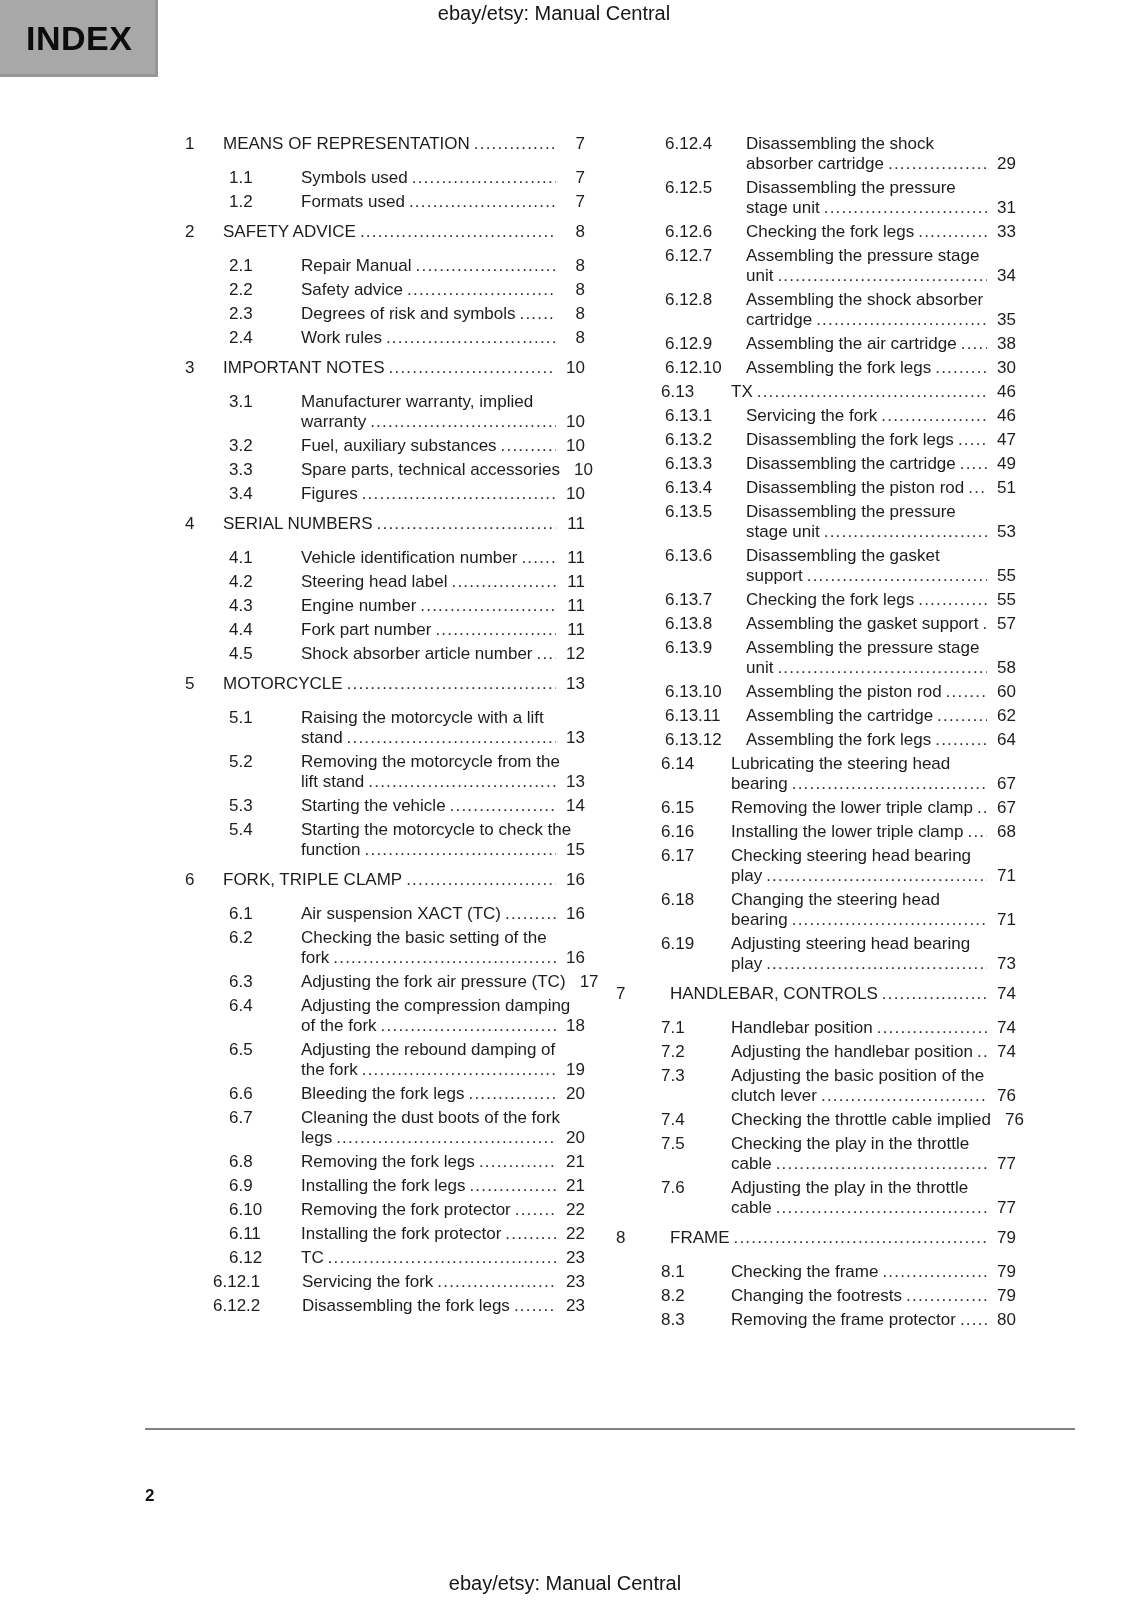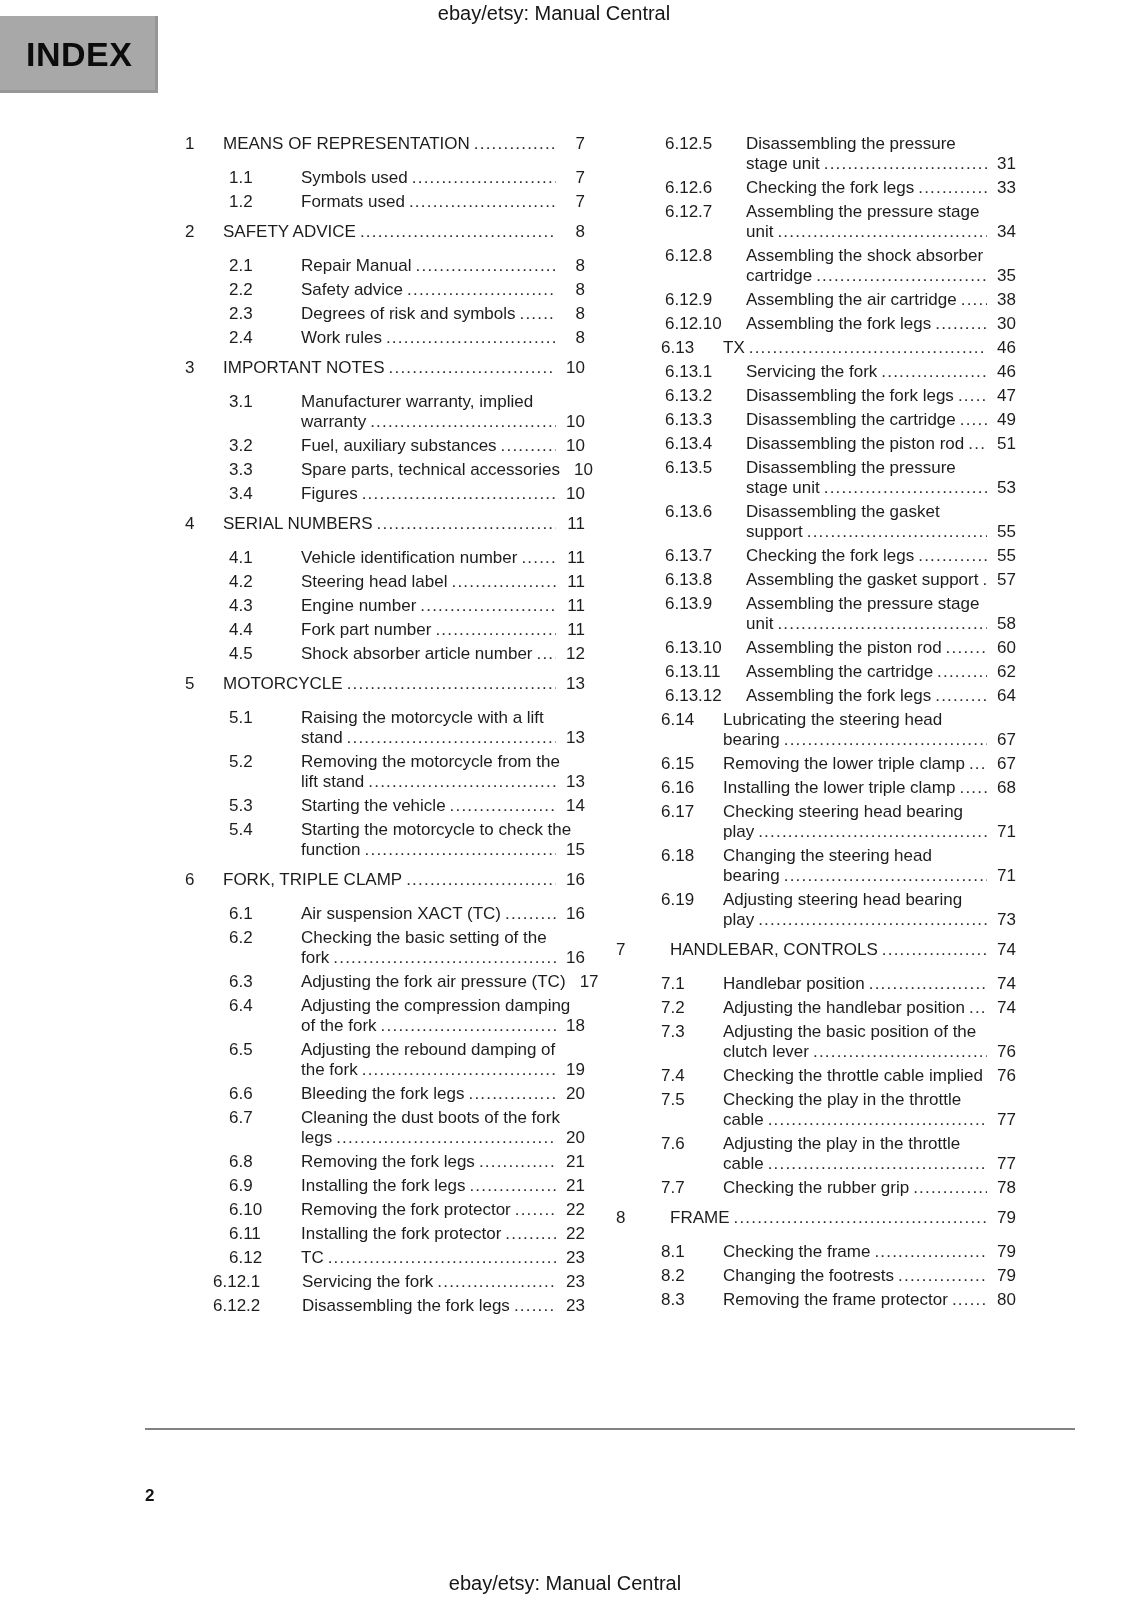--- a/index.html
+++ b/index.html
@@ -17,21 +17,21 @@
   }
 
   
   .header-title {
     position:absolute; top:1px; left:0; right:22px;
     text-align:center;
     font-size:20px; line-height:24px;
     color:#161616;
   }
   .index-box {
-    position:absolute; top:16px; left:0;
+    position:absolute; top:0; left:0;
     width:158px; height:77px;
     background:#a8a8a8;
     box-shadow: inset -3px -3px 0 #979797;
     display:flex; align-items:center;
   }
   .index-box .index-label {
     font-size:34px; font-weight:bold; color:#0c0c0c;
     padding-left:26px; letter-spacing:0.5px;
   }
 
@@ -58,21 +58,21 @@
 
   .lvl0 { margin-top:10px; margin-bottom:14px; }
   .col > .entry:first-child { margin-top:0; }
 
   
   .col1 .lvl0 .num { width:38px; }
   .col1 .lvl1 { padding-left:24px; } .col1 .lvl1 .num { width:72px;margin-left:20px; }
   .col1 .lvl2 { padding-left:28px;align-items:center; } .col1 .lvl2 .num { width:89px; }
   
   .col2 .lvl0 .num { width:54px; }
-  .col2 .lvl1 { padding-left:45px; } .col2 .lvl1 .num { width:62px; }
+  .col2 .lvl1 { padding-left:45px;gap:8px; } .col2 .lvl1 .num { width:62px; }
   .col2 .lvl2 { padding-left:49px; } .col2 .lvl2 .num { width:81px; }
 
   
   .footer-rule {
     position:absolute; top:1428px; left:145px;
     width:930px; height:2px; background:#828282;
   }
   .footer-page-num {
     position:absolute; top:1486px; left:145px;
     font-size:17px; font-weight:bold; color:#141414;
@@ -489,20 +489,31 @@
             <div class="lastline">
               <span class="txt">Disassembling the fork legs</span>
               <span class="dots"></span>
               <span class="page-num">23</span>
             </div>
           </span>
         </div>
       </div>
     <div class="col col2">
         <div class="entry lvl2">
+          <span class="num">6.12.4</span>
+          <span class="body">
+            <div class="wrapline">Disassembling the shock</div>
+            <div class="lastline">
+              <span class="txt">absorber cartridge</span>
+              <span class="dots"></span>
+              <span class="page-num">29</span>
+            </div>
+          </span>
+        </div>
+        <div class="entry lvl2">
           <span class="num">6.12.5</span>
           <span class="body">
             <div class="wrapline">Disassembling the pressure</div>
             <div class="lastline">
               <span class="txt">stage unit</span>
               <span class="dots"></span>
               <span class="page-num">31</span>
             </div>
           </span>
         </div>
@@ -818,30 +829,20 @@
           </span>
         </div>
         <div class="entry lvl1">
           <span class="num">7.6</span>
           <span class="body">
             <div class="wrapline">Adjusting the play in the throttle</div>
             <div class="lastline">
               <span class="txt">cable</span>
               <span class="dots"></span>
               <span class="page-num">77</span>
-            </div>
-          </span>
-        </div>
-        <div class="entry lvl1">
-          <span class="num">7.7</span>
-          <span class="body">
-            <div class="lastline">
-              <span class="txt">Checking the rubber grip</span>
-              <span class="dots"></span>
-              <span class="page-num">78</span>
             </div>
           </span>
         </div>
         <div class="entry lvl0">
           <span class="num">8</span>
           <span class="body">
             <div class="lastline">
               <span class="txt">FRAME</span>
               <span class="dots"></span>
               <span class="page-num">79</span>

